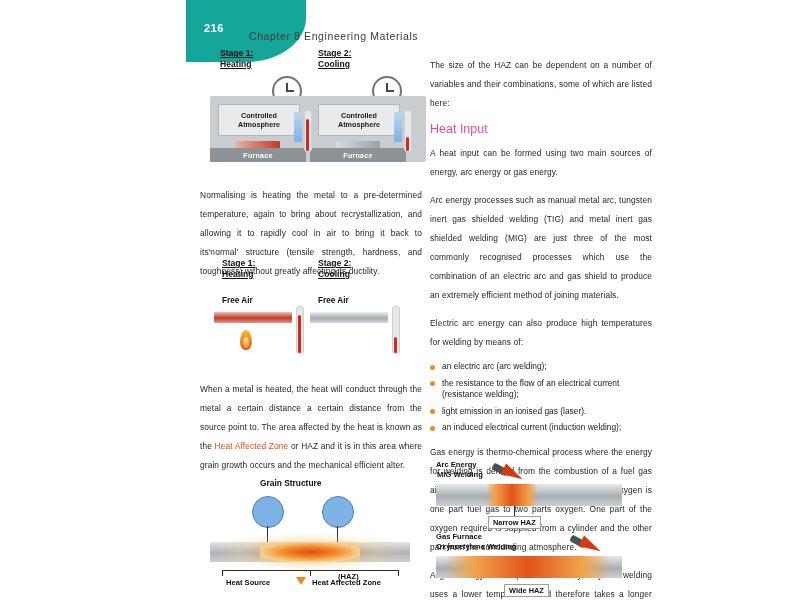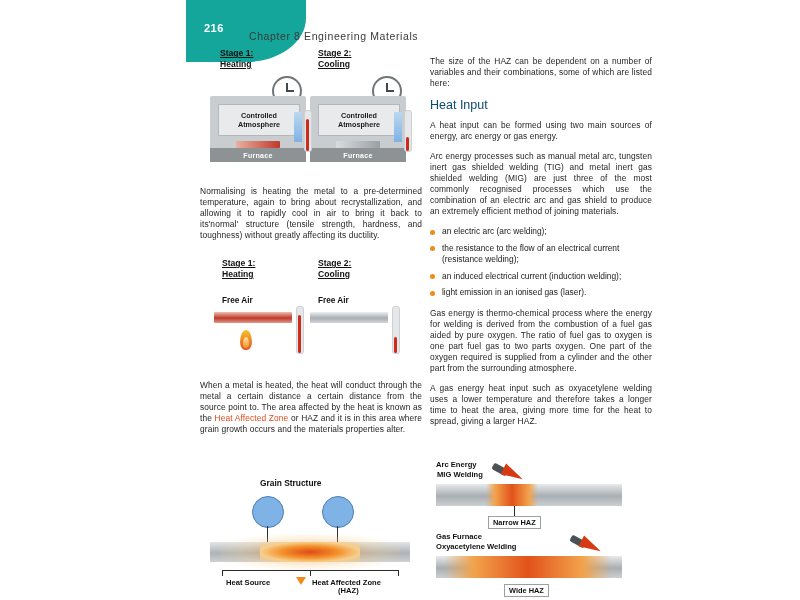--- a/index.html
+++ b/index.html
@@ -7,31 +7,31 @@
   .page{position:relative;width:800px;height:600px;background:#ffffff;}
   .sheet{position:absolute;left:186px;top:0;width:614px;height:600px;background:#ffffff;overflow:hidden;}
   
   .teal-corner{position:absolute;left:0;top:0;width:120px;height:62px;background:#14a69b;border-bottom-right-radius:60px 44px;}
   .folio{position:absolute;left:18px;top:22px;font-size:11px;font-weight:bold;color:#ffffff;letter-spacing:0.5px;}
   .chapter-head{position:absolute;left:63px;top:30px;font-size:10.5px;color:#3a3a3a;letter-spacing:0.6px;}
   
   .col{position:absolute;top:0;width:222px;}
   .colL{left:14px;}
   .colR{left:244px;}
-  p.body{font-size:8.4px;line-height:11px;text-align:justify;margin:0 0 9px 0;color:#1f1f1f;letter-spacing:.1px;}
-  .sec-title{font-size:12.5px;color:#0c4a6e;margin:0 0 8px 0;font-weight:normal;}
+  p.body{font-size:8.4px;line-height:19px;text-align:justify;margin:0 0 9px 0;color:#1f1f1f;letter-spacing:.1px;}
+  .sec-title{font-size:12.5px;color:#ec4899;margin:0 0 8px 0;font-weight:normal;}
   .sec-title.blue{color:#2a6fb5;font-style:italic;font-weight:bold;font-size:12.5px;}
   .hl{color:#e04a18;}
   ul.bul{margin:0 0 9px 0;padding:0;list-style:none;}
   ul.bul li{position:relative;padding-left:12px;font-size:8.4px;line-height:11.6px;margin-bottom:5px;}
   ul.bul li:before{content:"";position:absolute;left:0;top:3.5px;width:5px;height:5px;border-radius:50%;background:#f08a1c;}
   
   .fig1{position:absolute;left:14px;top:48px;width:222px;height:130px;}
   .stage-lbl{position:absolute;font-size:8.6px;font-weight:bold;line-height:11px;color:#111;text-decoration:underline;}
-  .furn-box{position:absolute;width:96px;height:66px;background:#c9cdd0;border-radius:2px;}
+  .furn-box{position:absolute;width:96px;height:66px;background:#c9cdd0;border-radius:2px;padding-left:20px;}
   .furn-inner{position:absolute;left:8px;top:8px;width:80px;height:30px;background:#e9eaec;border:1px solid #b4b8bb;display:flex;align-items:center;justify-content:center;}
   .furn-inner span{font-size:7.2px;font-weight:bold;text-align:center;line-height:9px;color:#1a1a1a;}
   .furn-base{position:absolute;left:0;bottom:0;width:96px;height:14px;background:#8d9295;display:flex;align-items:center;justify-content:center;}
   .furn-base span{font-size:7px;color:#ffffff;font-weight:bold;letter-spacing:.3px;}
   .bar-red{position:absolute;width:44px;height:7px;background:linear-gradient(90deg,#e8b0a0,#c0392b);border-radius:1px;}
   .bar-gray{position:absolute;width:44px;height:7px;background:linear-gradient(90deg,#d9dcdf,#9aa0a4);border-radius:1px;}
   .thermo{position:absolute;width:6px;height:40px;background:#e6e7e9;border-radius:3px;overflow:hidden;border:1px solid #cfd2d4;}
   .thermo i{position:absolute;left:1px;bottom:0;width:2.6px;background:#cc2b1d;border-radius:2px;display:block;}
   .clock{position:absolute;width:26px;height:26px;border-radius:50%;background:#ffffff;border:2px solid #6f7478;}
   .clock:after{content:"";position:absolute;left:12px;top:5px;width:1.6px;height:9px;background:#43484c;}
@@ -136,21 +136,21 @@
           <i style="height:38px;"></i>
         </div>
       <div class="thermo" style="left:192px;top:48px;height:46px;">
           <i style="height:16px;"></i>
         </div>
 
       <div class="flame" style="left:40px;top:72px;"></div>
     </div>
 
     <div class="col colL" style="top:380px;">
-      <p class="body"><span>When a metal is heated, the heat will conduct through the metal a certain distance a certain distance from the source point to. The area affected by the heat is known as the </span><span class="hl">Heat Affected Zone</span><span> or HAZ and it is in this area where grain growth occurs and the materials properties alter.</span></p>
+      <p class="body"><span>When a metal is heated, the heat will conduct through the metal a certain distance a certain distance from the source point to. The area affected by the heat is known as the </span><span class="hl">Heat Affected Zone</span><span> or HAZ and it is in this area where grain growth occurs and the mechanical efficient alter.</span></p>
     </div>
 
     <div class="fig3">
       <div class="cap" style="left:60px;top:0;font-size:8.4px;">Grain Structure</div>
 
       <div class="grain-circle" style="left:52px;top:18px;"></div>
       <div class="grain-circle" style="left:122px;top:18px;"></div>
       <div class="leader" style="left:67px;top:48px;width:1px;height:16px;"></div>
       <div class="leader" style="left:137px;top:48px;width:1px;height:16px;"></div>
 
@@ -159,33 +159,34 @@
       <div class="rod-heat"></div>
 
       <div class="axis"></div>
       <div class="tick" style="left:22px;"></div>
       <div class="tick" style="left:110px;"></div>
       <div class="tick" style="left:198px;"></div>
 
       <div class="cap" style="left:26px;top:100px;">Heat Source</div>
       <div style="position:absolute;left:96px;top:99px;width:0;height:0;border-left:5px solid transparent;border-right:5px solid transparent;border-top:8px solid #f08a1c;"></div>
       <div class="cap" style="left:112px;top:100px;">Heat Affected Zone</div>
-      <div class="cap" style="left:138px;top:108px;">(HAZ)</div>
+      <div class="cap" style="left:138px;top:94px;">(HAZ)</div>
     </div>
 
     <div class="col colR" style="top:56px;">
       <p class="body">The size of the HAZ can be dependent on a number of variables and their combinations, some of which are listed here:</p>
       <p class="sec-title">Heat Input</p>
       <p class="body">A heat input can be formed using two main sources of energy, arc energy or gas energy.</p>
       <p class="body">Arc energy processes such as manual metal arc, tungsten inert gas shielded welding (TIG) and metal inert gas shielded welding (MIG) are just three of the most commonly recognised processes which use the combination of an electric arc and gas shield to produce an extremely efficient method of joining materials.</p>
+      <p class="body">Electric arc energy can also produce high temperatures for welding by means of:</p>
       <ul class="bul">
         <li>an electric arc (arc welding);</li>
         <li>the resistance to the flow of an electrical current (resistance welding);</li>
+        <li>light emission in an ionised gas (laser).</li>
         <li>an induced electrical current (induction welding);</li>
-        <li>light emission in an ionised gas (laser).</li>
       </ul>
       <p class="body">Gas energy is thermo-chemical process where the energy for welding is derived from the combustion of a fuel gas aided by pure oxygen. The ratio of fuel gas to oxygen is one part fuel gas to two parts oxygen. One part of the oxygen required is supplied from a cylinder and the other part from the surrounding atmosphere.</p>
       <p class="body">A gas energy heat input such as oxyacetylene welding uses a lower temperature and therefore takes a longer time to heat the area, giving more time for the heat to spread, giving a larger HAZ.</p>
     </div>
 
     <div class="fig4">
       <div class="lbl-s" style="left:6px;top:0;">Arc Energy</div>
       <div class="lbl-s" style="left:7px;top:10px;">MIG Welding</div>
 
       <div class="weldrod" style="left:6px;top:24px;"></div>

